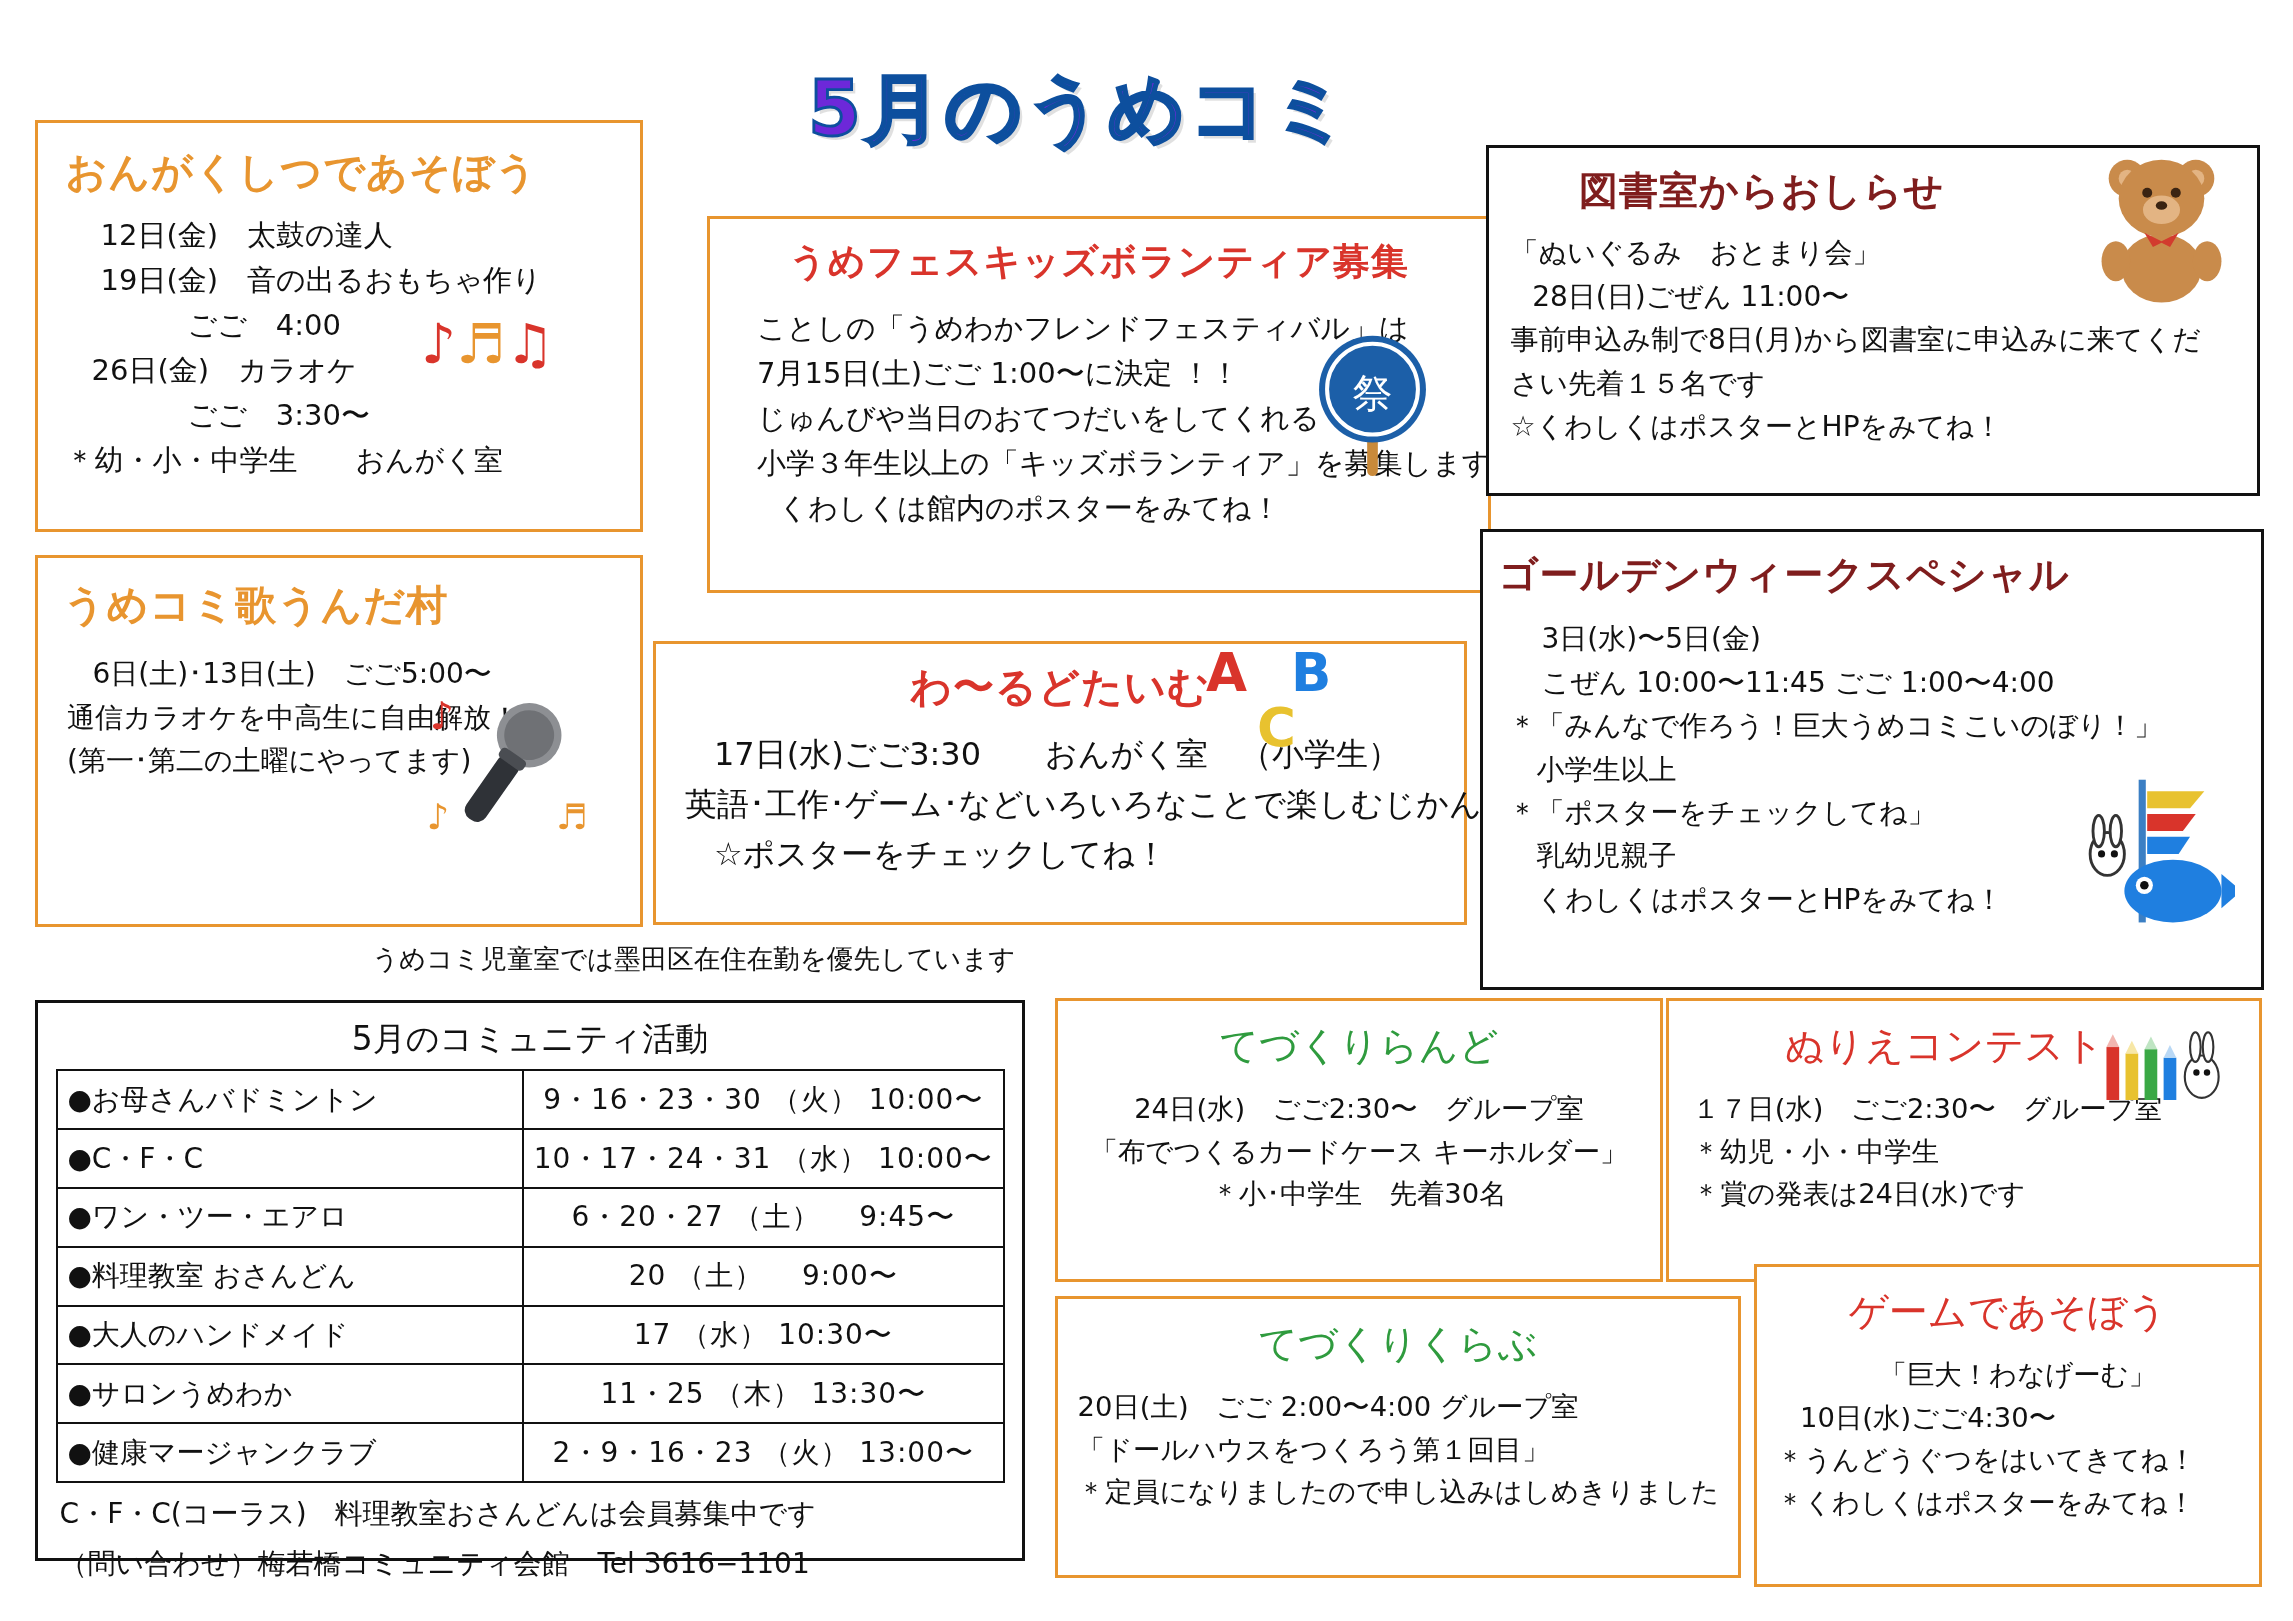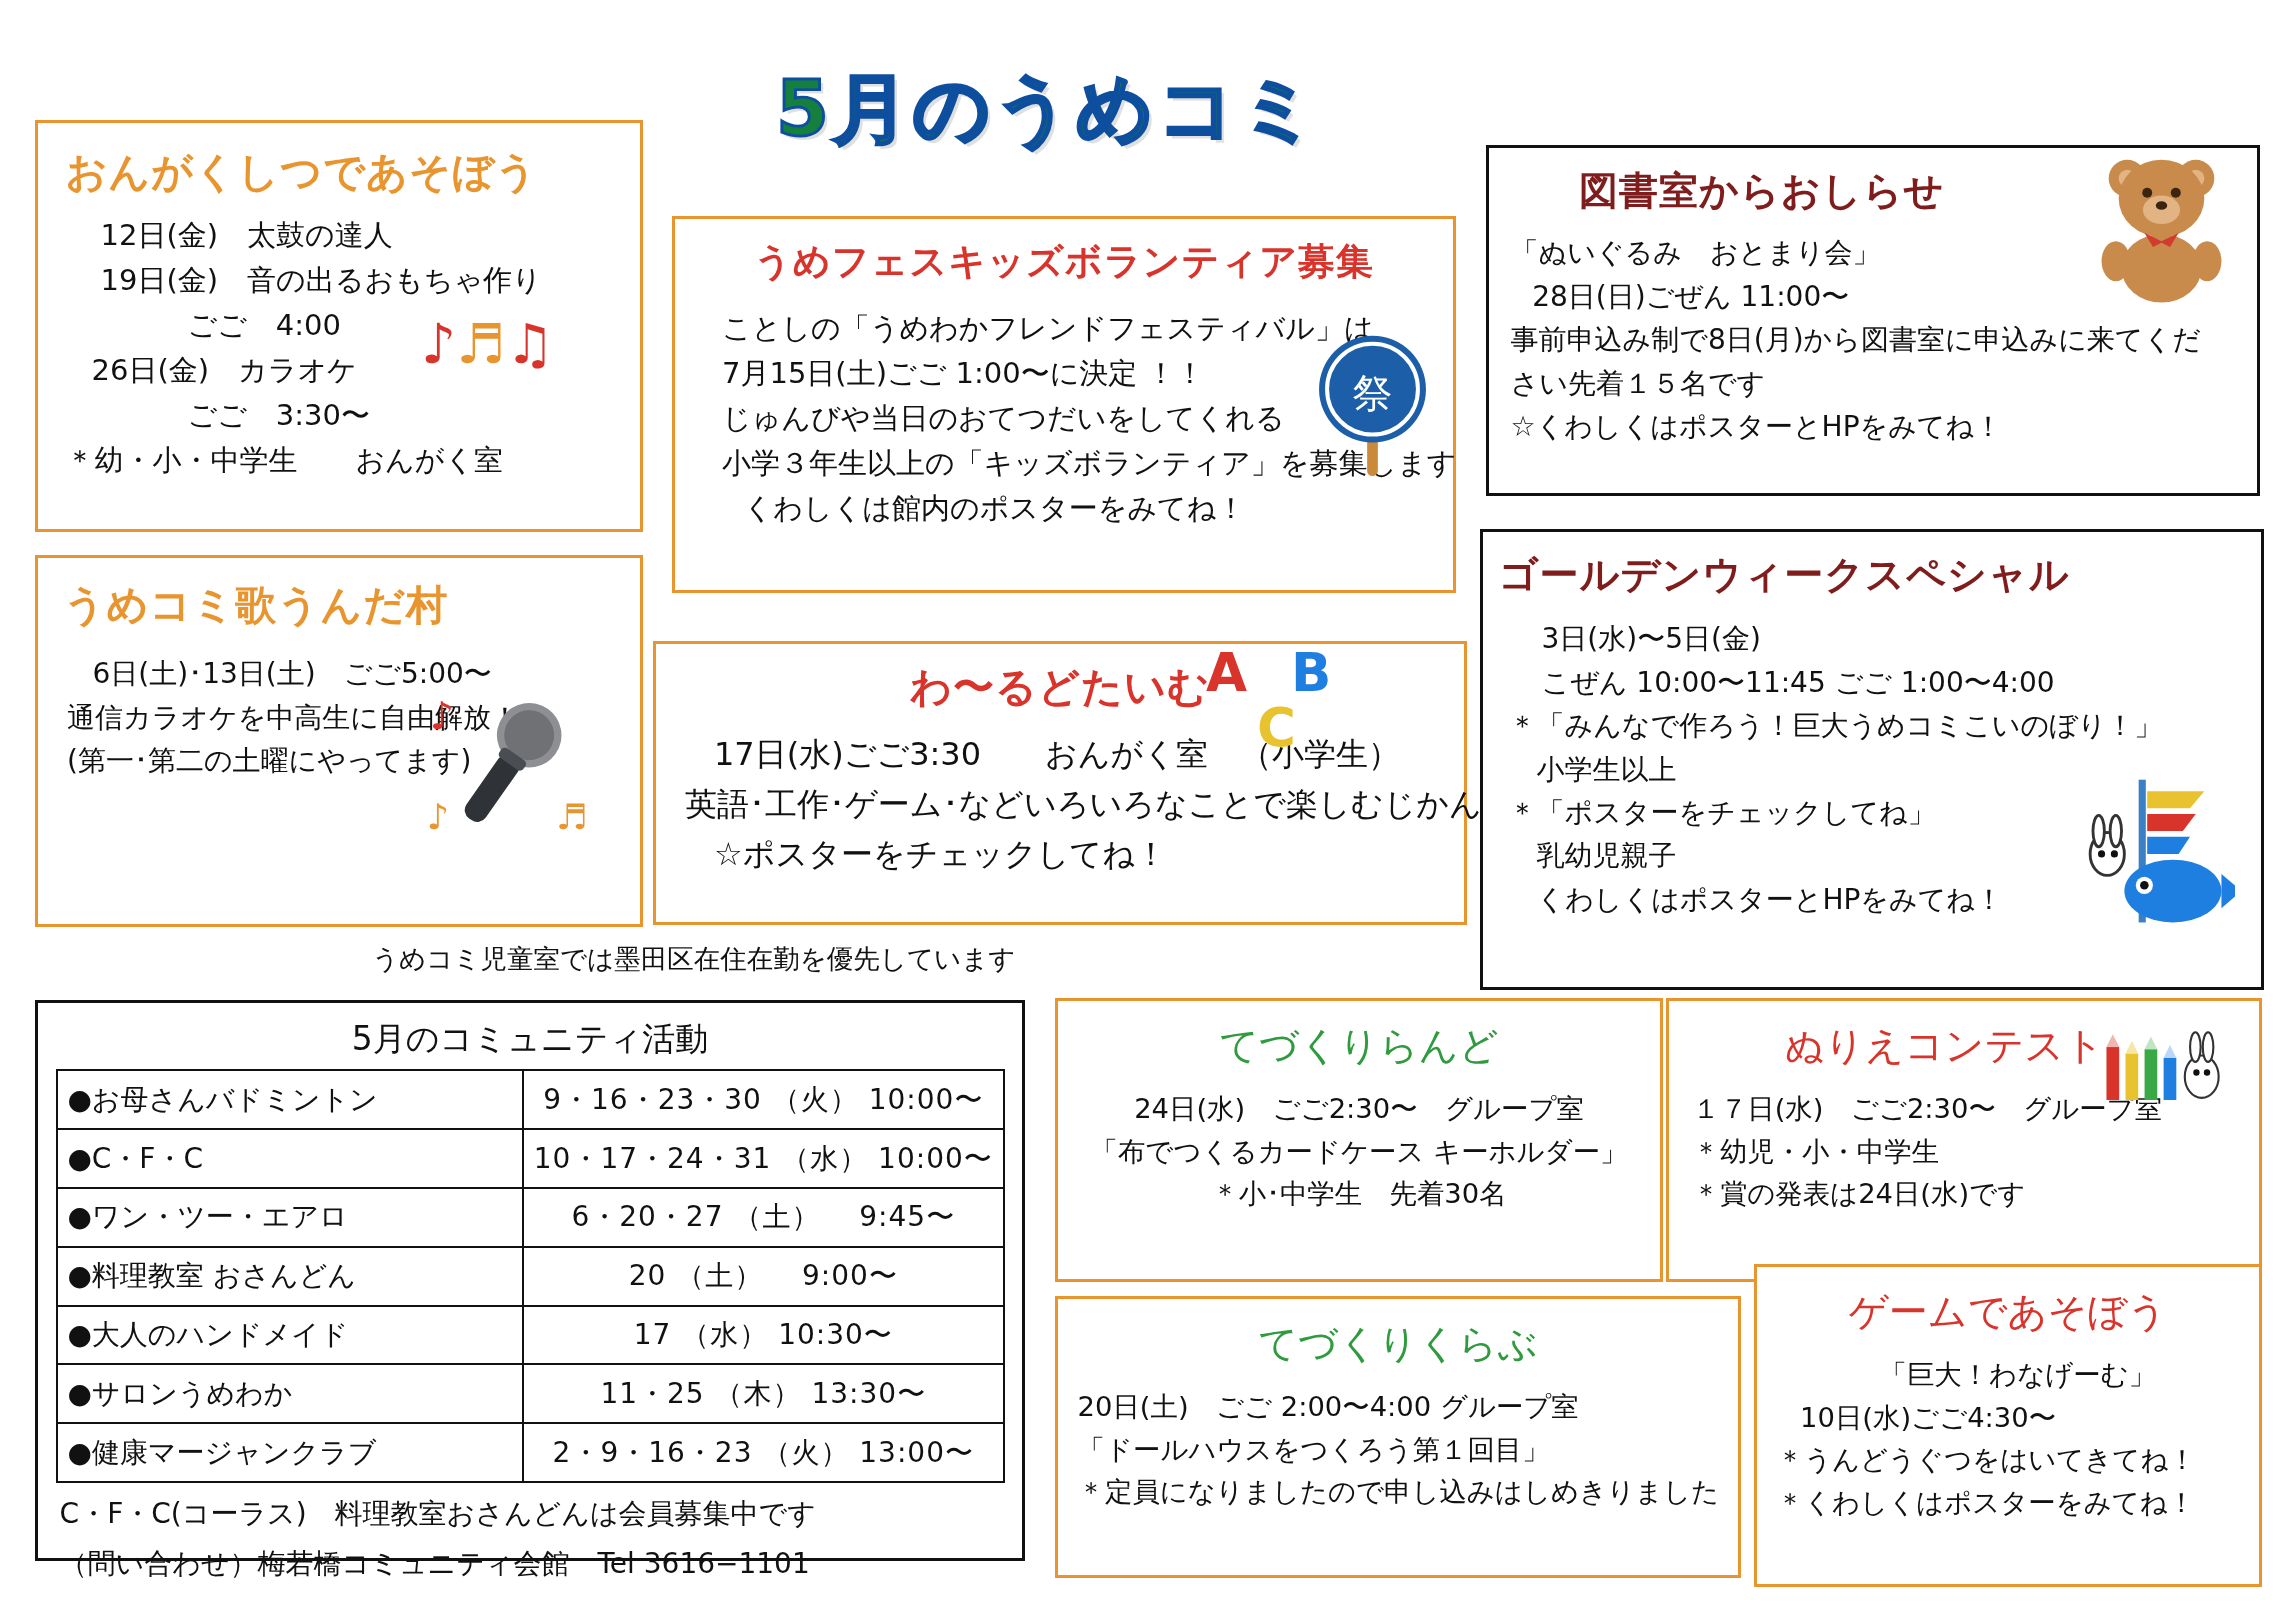--- a/index.html
+++ b/index.html
@@ -40,35 +40,35 @@
   .t-green  { color: #2f9b3e; }
 
   .line {
     white-space: nowrap;
     line-height: 1.55;
   }
 
   
   #main-title {
     position: absolute;
-    left: 676px;
+    left: 708px;
     top: 59px;
     width: 745px;
     text-align: center;
     font-size: 76px;
     font-weight: bold;
-    color: #15803d;
+    color: #6d28d9;
     -webkit-text-stroke: 2.9px #0d4f9e;
     text-shadow: 3.9px 3.9px 0 rgba(0,0,0,0.12);
     letter-spacing: 3.9px;
   }
 
   
   #box-music      { left: 35px;   top: 120px;  width: 608px;  height: 412px; }
-  #box-umefes     { left: 672px;  top: 216px;  width: 784px;  height: 377px; }
+  #box-umefes     { left: 707px;  top: 216px;  width: 784px;  height: 377px; }
   #box-library    { left: 1486px; top: 145px;  width: 774px;  height: 351px; }
   #box-karaoke    { left: 35px;   top: 555px;  width: 608px;  height: 372px; }
   #box-world      { left: 653px;  top: 641px;  width: 814px;  height: 284px; }
   #box-gw         { left: 1480px; top: 529px;  width: 784px;  height: 461px; }
   #box-community  { left: 35px;   top: 1000px; width: 990px; height: 561px; }
   #box-tedukuri-land { left: 1055px; top: 998px; width: 608px; height: 284px; }
   #box-nurie      { left: 1666px; top: 998px; width: 596px;  height: 284px; }
   #box-tedukuri-club { left: 1055px; top: 1296px; width: 686px; height: 282px; }
   #box-game       { left: 1754px; top: 1264px; width: 508px;  height: 323px; }
 

